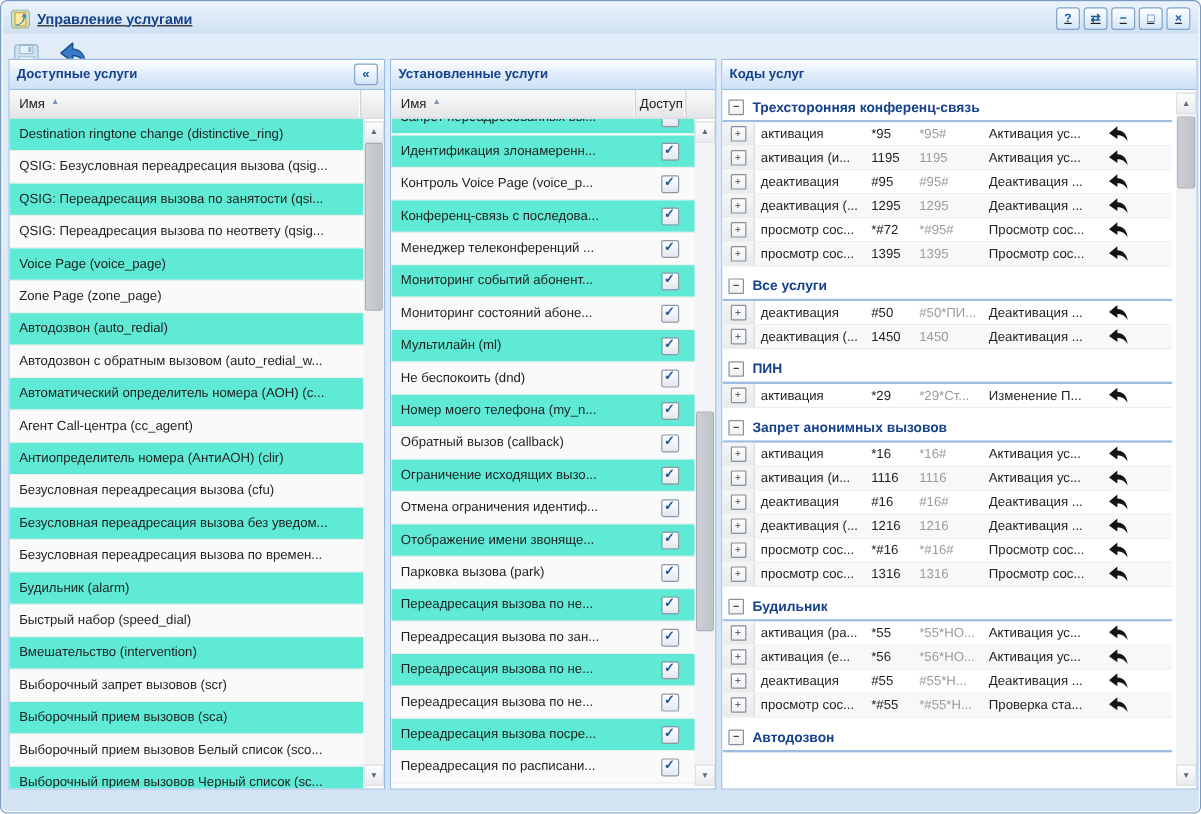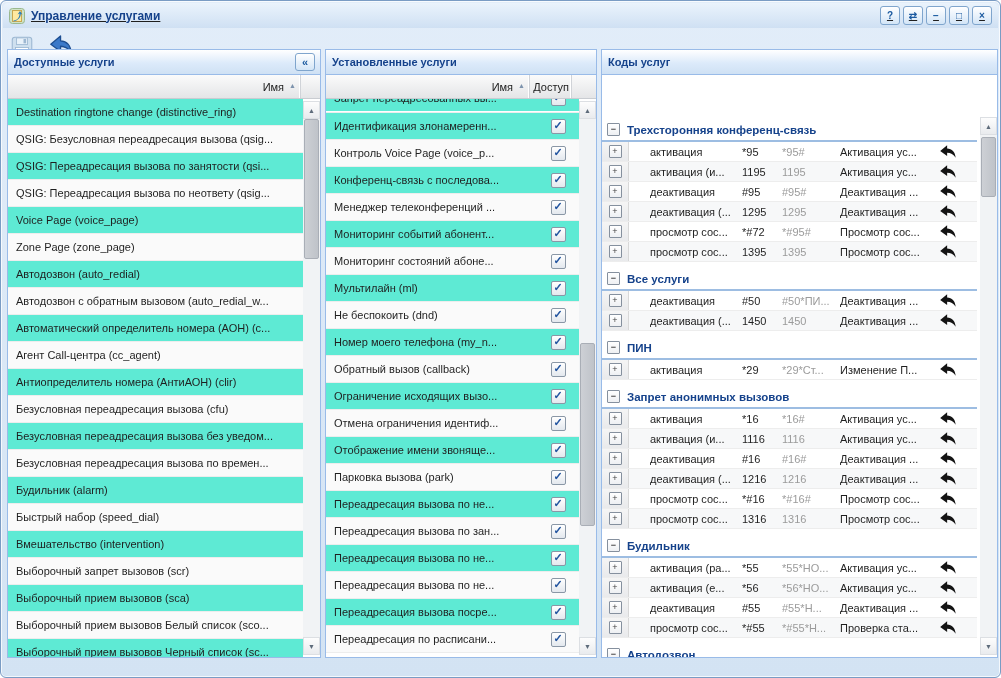--- a/index.html
+++ b/index.html
@@ -14,29 +14,29 @@
     background:linear-gradient(#ffffff,#d3e5f7);display:flex;align-items:center;justify-content:center;
     font-weight:bold;font-size:10px;line-height:10px;cursor:pointer;}
   
   .toolbar{position:absolute;left:6px;top:30px;height:32px;display:flex;align-items:center;gap:8px;}
   .tool-btn{width:30px;height:30px;display:flex;align-items:center;justify-content:center;border-radius:3px;}
   
   .panel{position:absolute;top:48px;height:607px;background:#fff;border:1px solid #99bbe8;border-radius:0;
     display:flex;flex-direction:column;overflow:hidden;}
   .panel-av{left:6px;width:312px;}
   .panel-in{left:324px;width:270px;}
-  .panel-cd{left:600px;width:395px;gap:40px;}
+  .panel-cd{left:600px;width:395px;}
   .panel-header{height:24px;flex:0 0 24px;display:flex;align-items:center;padding:0 5px 0 6px;
     background:linear-gradient(#ffffff,#dceafa 55%,#cfe1f4);border-bottom:1px solid #99bbe8;
     color:#15428b;font-weight:bold;font-size:11px;}
   .panel-header .ph-title{flex:1;white-space:nowrap;}
   .collapse-btn{width:18px;height:16px;border:1px solid #7fa5cd;border-radius:3px;color:#1b5aa0;font-weight:bold;
     background:linear-gradient(#ffffff,#d3e5f7);display:flex;align-items:center;justify-content:center;font-size:11px;line-height:11px;cursor:pointer;}
   .colhead{height:23px;flex:0 0 23px;display:flex;background:linear-gradient(#fbfbfb,#e4e5e7);border-bottom:1px solid #c9ccd1;color:#212121;}
-  .colcell{display:flex;align-items:center;padding:0 4px 0 8px;border-right:1px solid #d0d3d8;box-shadow:inset -1px 0 0 #ffffff;white-space:nowrap;justify-content:flex-end;}
+  .colcell{display:flex;align-items:center;padding:0 4px 0 8px;border-right:1px solid #d0d3d8;box-shadow:inset -1px 0 0 #ffffff;white-space:nowrap;}
   .sort-ic{font-size:7px;color:#7d93ad;margin-left:5px;transform:translateY(-1px);}
   .grid-body{flex:1;position:relative;overflow:hidden;background:#fff;}
   .rows-wrap{position:absolute;left:0;top:0;right:17px;bottom:0;overflow:hidden;}
   
   .lrow{height:26px;line-height:26px;border-bottom:1px solid #ededed;display:flex;align-items:center;background:#5eead4;cursor:default;}
   .lrow.alt{background:#fafafa;}
   .lrow-label{padding-left:8px;white-space:nowrap;overflow:hidden;flex:1;}
   .cbcell{width:42px;flex:0 0 42px;display:flex;align-items:center;justify-content:center;}
   .checkbox{width:13px;height:13px;border:1px solid #8a97a6;border-radius:2px;background:linear-gradient(#ffffff,#e3e8ee);
     display:flex;align-items:center;justify-content:center;cursor:pointer;}
@@ -47,21 +47,21 @@
   .codes-wrap{position:absolute;left:0;top:0;right:20px;bottom:0;overflow:hidden;padding-top:2px;}
   .group-header{display:flex;align-items:center;gap:7px;margin-top:6px;padding:4px 0 4px 5px;
     border-bottom:2px solid #9dbde2;color:#15428b;font-weight:bold;font-size:11.5px;cursor:pointer;}
   .group:first-child .group-header{margin-top:2px;}
   .crow{display:flex;align-items:stretch;height:19px;border-bottom:1px solid #ededed;background:#fff;cursor:default;}
   .crow.alt{background:#f7f8f9;}
   .expcell{width:26px;flex:0 0 26px;background:linear-gradient(#f5f5f5,#e9eaec);border-right:1px solid #d8d8d8;
     display:flex;align-items:center;justify-content:center;}
   .boxicon{width:11px;height:11px;border:1px solid #85909e;border-radius:1px;background:linear-gradient(#fff,#eef0f3);
     color:#454545;font-size:9px;line-height:9px;display:inline-flex;align-items:center;justify-content:center;cursor:pointer;flex:0 0 11px;}
-  .c-name{width:92px;flex:0 0 92px;padding-left:21px;display:flex;align-items:center;white-space:nowrap;overflow:hidden;}
+  .c-name{width:92px;flex:0 0 92px;padding-left:5px;display:flex;align-items:center;white-space:nowrap;overflow:hidden;}
   .c-code{width:40px;flex:0 0 40px;display:flex;align-items:center;white-space:nowrap;overflow:hidden;}
   .c-full{width:58px;flex:0 0 58px;display:flex;align-items:center;color:#9b9b9b;white-space:nowrap;overflow:hidden;}
   .c-desc{width:92px;flex:0 0 92px;display:flex;align-items:center;white-space:nowrap;overflow:hidden;}
   .c-undo{width:30px;flex:0 0 30px;display:flex;align-items:center;justify-content:center;cursor:pointer;}
   .c-undo svg{fill:#141414;}
   
   .sbar{position:absolute;top:2px;bottom:2px;right:0;width:17px;background:#f1f3f5;display:flex;flex-direction:column;}
   .sb-btn{height:16px;flex:0 0 16px;background:linear-gradient(#fdfdfd,#e9ebee);border:1px solid #dcdfe3;
     display:flex;align-items:center;justify-content:center;color:#5d6b7a;font-size:7px;line-height:7px;cursor:pointer;}
   .sb-track{flex:1;position:relative;}

